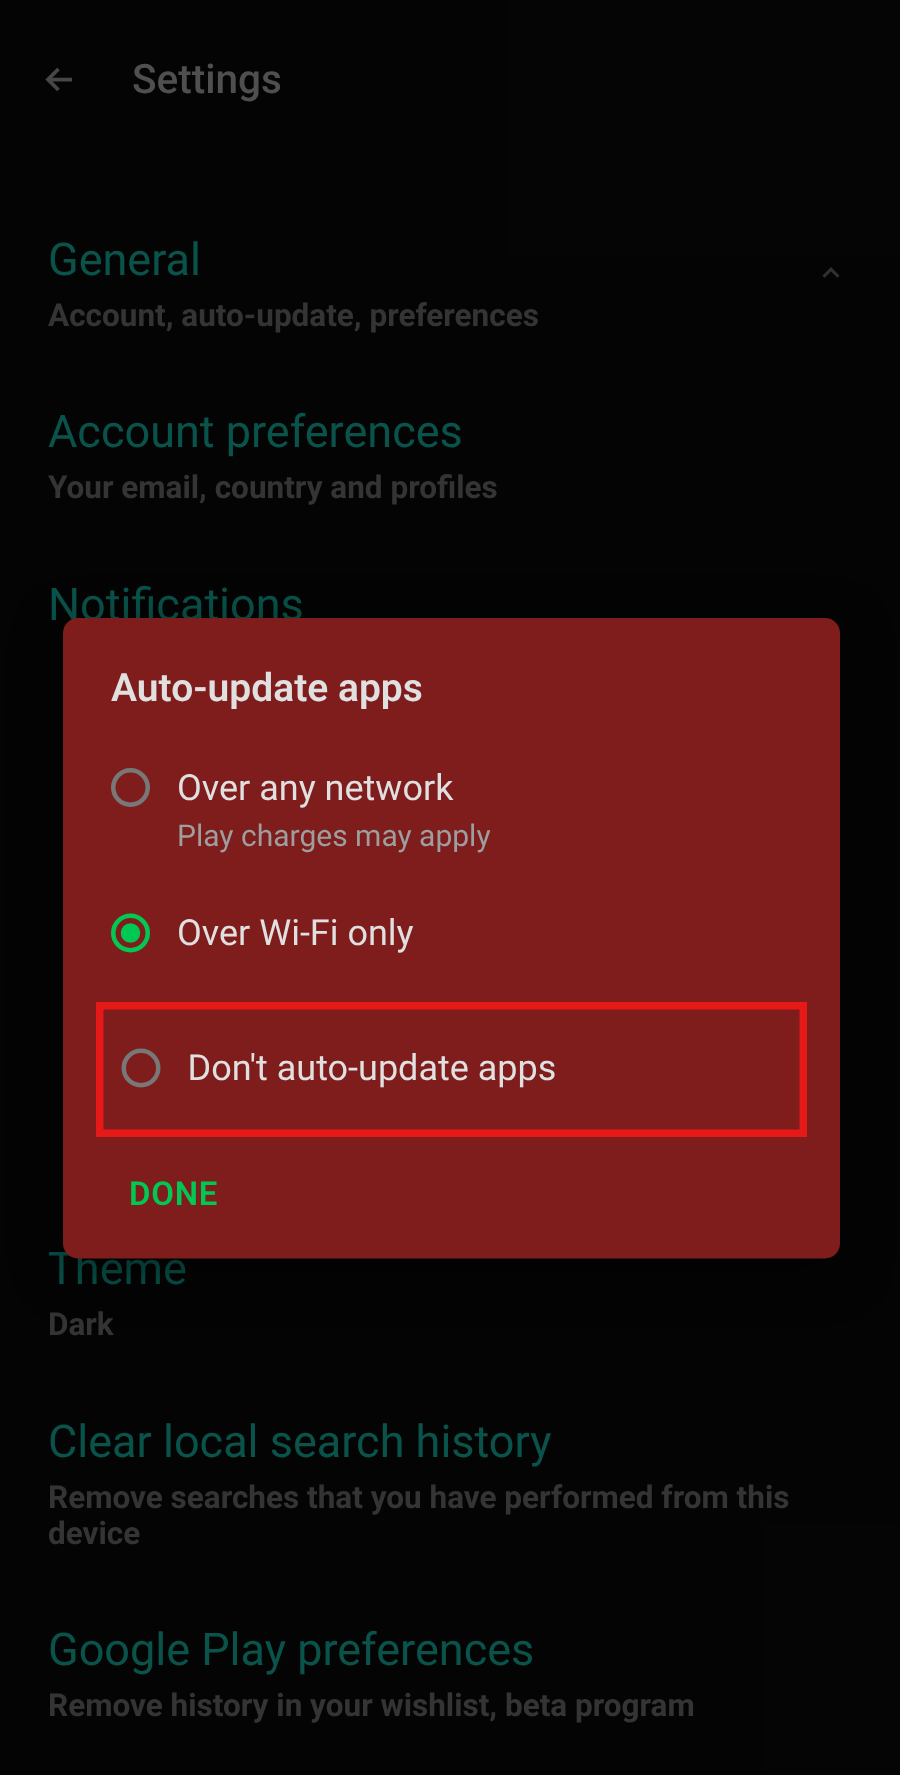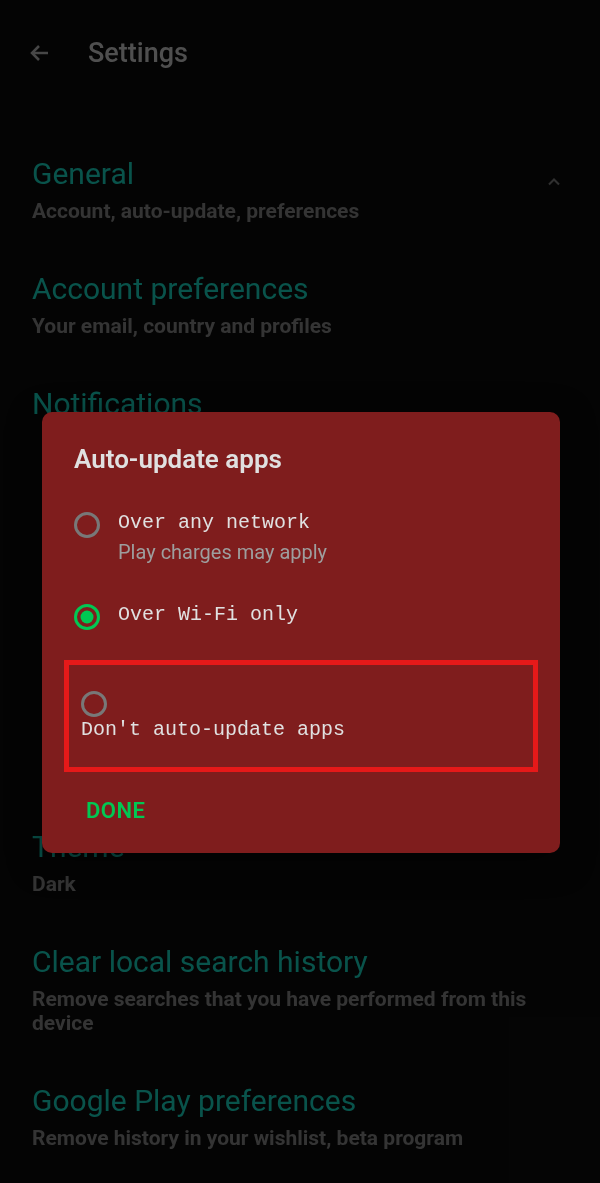--- a/index.html
+++ b/index.html
@@ -110,21 +110,20 @@
       padding: 4px 0;
     }
     
     .radio-option.highlighted {
       border: 5px solid #e61919;
       margin-left: -10px;
       margin-right: -10px;
       padding: 24px 12px;
       margin-bottom: 18px;
       margin-top: -4px;
-      flex-direction: column;
     }
     
     .radio-circle {
       width: 26px;
       height: 26px;
       border-radius: 50%;
       border: 3px solid #787878;
       flex-shrink: 0;
       margin-right: 18px;
       margin-top: 2px;
@@ -145,25 +144,24 @@
       height: 13px;
       border-radius: 50%;
       background: #00c853;
     }
     
     .radio-content {
       flex: 1;
     }
     
     .radio-label {
-      font-size: 20px;
+      font-size: 24px;
       font-weight: 400;
       color: #e0e0e0;
       line-height: 1.3;
-      font-family: Liberation Mono, monospace;
     }
     
     .radio-sublabel {
       font-size: 20px;
       font-weight: 400;
       color: #9e9e9e;
       margin-top: 4px;
     }
     
     .dialog-actions {

